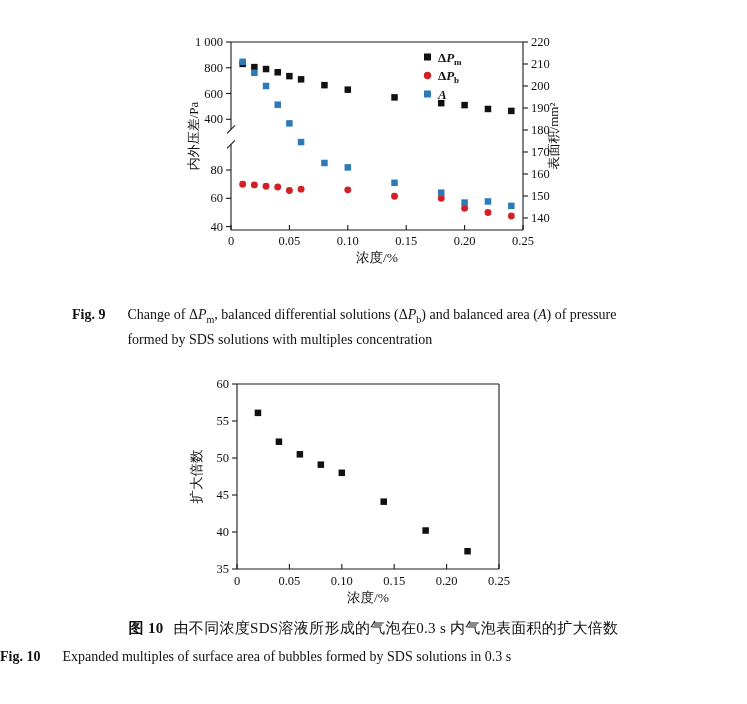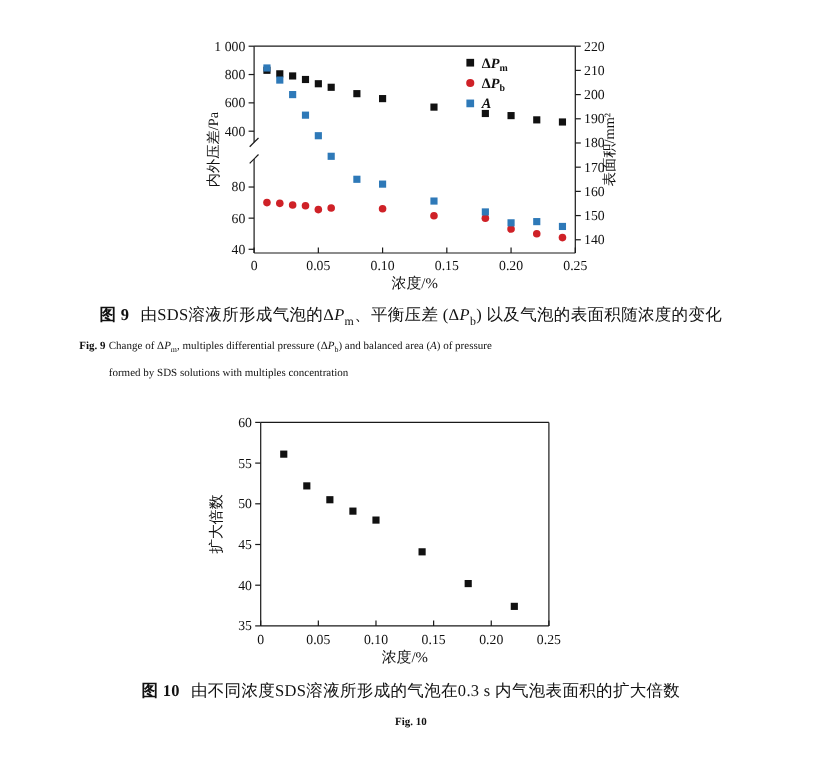--- a/index.html
+++ b/index.html
@@ -9,24 +9,24 @@
   }
   .page{position:absolute;inset:0;}
   svg{position:absolute;overflow:visible;}
   svg text{font-family:"Liberation Serif",serif;fill:#111;}
   .cap-zh{
     position:absolute;left:0;width:100%;text-align:center;
     font-size:15px;letter-spacing:0.3px;
   }
   .cap-zh .lbl{font-weight:bold;margin-right:10px;}
   .cap-en{
-    position:absolute;display:flex;gap:3px;font-size:10px;line-height:25px;
+    position:absolute;display:flex;gap:22px;font-size:14px;line-height:25px;
   }
   .cap-en .lbl{font-weight:bold;white-space:nowrap;}
-  .cap-en.center{left:0;width:100%;justify-content:center;}
+  .cap-en.center{left:0;width:100%;justify-content:flex-start;}
   .it{font-style:italic;}
   sub{font-size:0.72em;line-height:0;}
 </style>
 </head>
 <body>
 
 <div class="page">
 
   <svg id="chart9" style="left:186px;top:26px;" width="380" height="242" viewBox="0 0 380 242">
       <g>
@@ -138,26 +138,23 @@
       <g>
         <rect x="238" y="27.5" width="7" height="7" fill="#111111"></rect>
         <text x="252" y="35.5" font-size="13" font-weight="bold"><tspan>Δ</tspan><tspan font-style="italic">P</tspan><tspan dy="3" font-size="9">m</tspan></text>
         <circle cx="241.5" cy="49.5" r="3.7" fill="#cf2127"></circle>
         <text x="252" y="54" font-size="13" font-weight="bold"><tspan>Δ</tspan><tspan font-style="italic">P</tspan><tspan dy="3" font-size="9">b</tspan></text>
         <rect x="238" y="64.5" width="7" height="7" fill="#2e79b8"></rect>
         <text x="252" y="72.5" font-size="13" font-weight="bold"><tspan font-style="italic">A</tspan></text>
       </g>
     </svg>
 
-  <div class="cap-zh" style="top:277px;">
-    <span class="lbl">图 9</span><span><span>由SDS溶液所形成气泡的</span><span>Δ</span><span class="it">P</span><sub>m</sub><span>、平衡压差 (</span><span>Δ</span><span class="it">P</span><sub>b</sub><span>) 以及气泡的表面积随浓度的变化</span></span>
-  </div>
   <div class="cap-en" style="top:302px;left:72px;width:630px;">
     <span class="lbl">Fig. 9</span>
-    <span><span>Change of </span><span>Δ</span><span class="it">P</span><sub>m</sub><span>, multiples differential pressure (</span><span>Δ</span><span class="it">P</span><sub>b</sub><span>) and balanced area (</span><span class="it">A</span><span>) of pressure</span><br><span>formed by SDS solutions with multiples concentration</span></span>
+    <span><span>Change of </span><span>Δ</span><span class="it">P</span><sub>m</sub><span>, balanced differential solutions (</span><span>Δ</span><span class="it">P</span><sub>b</sub><span>) and balanced area (</span><span class="it">A</span><span>) of pressure</span><br><span>formed by SDS solutions with multiples concentration</span></span>
   </div>
 
   <svg id="chart10" style="left:185px;top:370px;" width="362" height="238" viewBox="0 0 362 238">
       <g>
         <line x1="52" y1="14" x2="314" y2="14" stroke="#1a1a1a" stroke-width="1.1"></line>
         <line x1="314" y1="14" x2="314" y2="199" stroke="#1a1a1a" stroke-width="1.1"></line>
         <line x1="52" y1="199" x2="314" y2="199" stroke="#1a1a1a" stroke-width="1.1"></line>
         <line x1="52" y1="14" x2="52" y2="199" stroke="#1a1a1a" stroke-width="1.1"></line>
       </g>
       <g>
@@ -200,15 +197,16 @@
         <rect x="237.39" y="157.26999999999998" width="6.5" height="6.5" fill="#111111"></rect>
         <rect x="279.31" y="177.99" width="6.5" height="6.5" fill="#111111"></rect>
       </g>
     </svg>
 
   <div class="cap-zh" style="top:619px;">
     <span class="lbl">图 10</span><span><span>由不同浓度SDS溶液所形成的气泡在0.3 s 内气泡表面积的扩大倍数</span></span>
   </div>
   <div class="cap-en center" style="top:644px;">
     <span class="lbl">Fig. 10</span>
+    <span><span>Expanded multiples of surface area of bubbles formed by SDS solutions in 0.3 s</span></span>
   </div>
 
 </div>
 
 </body></html>

